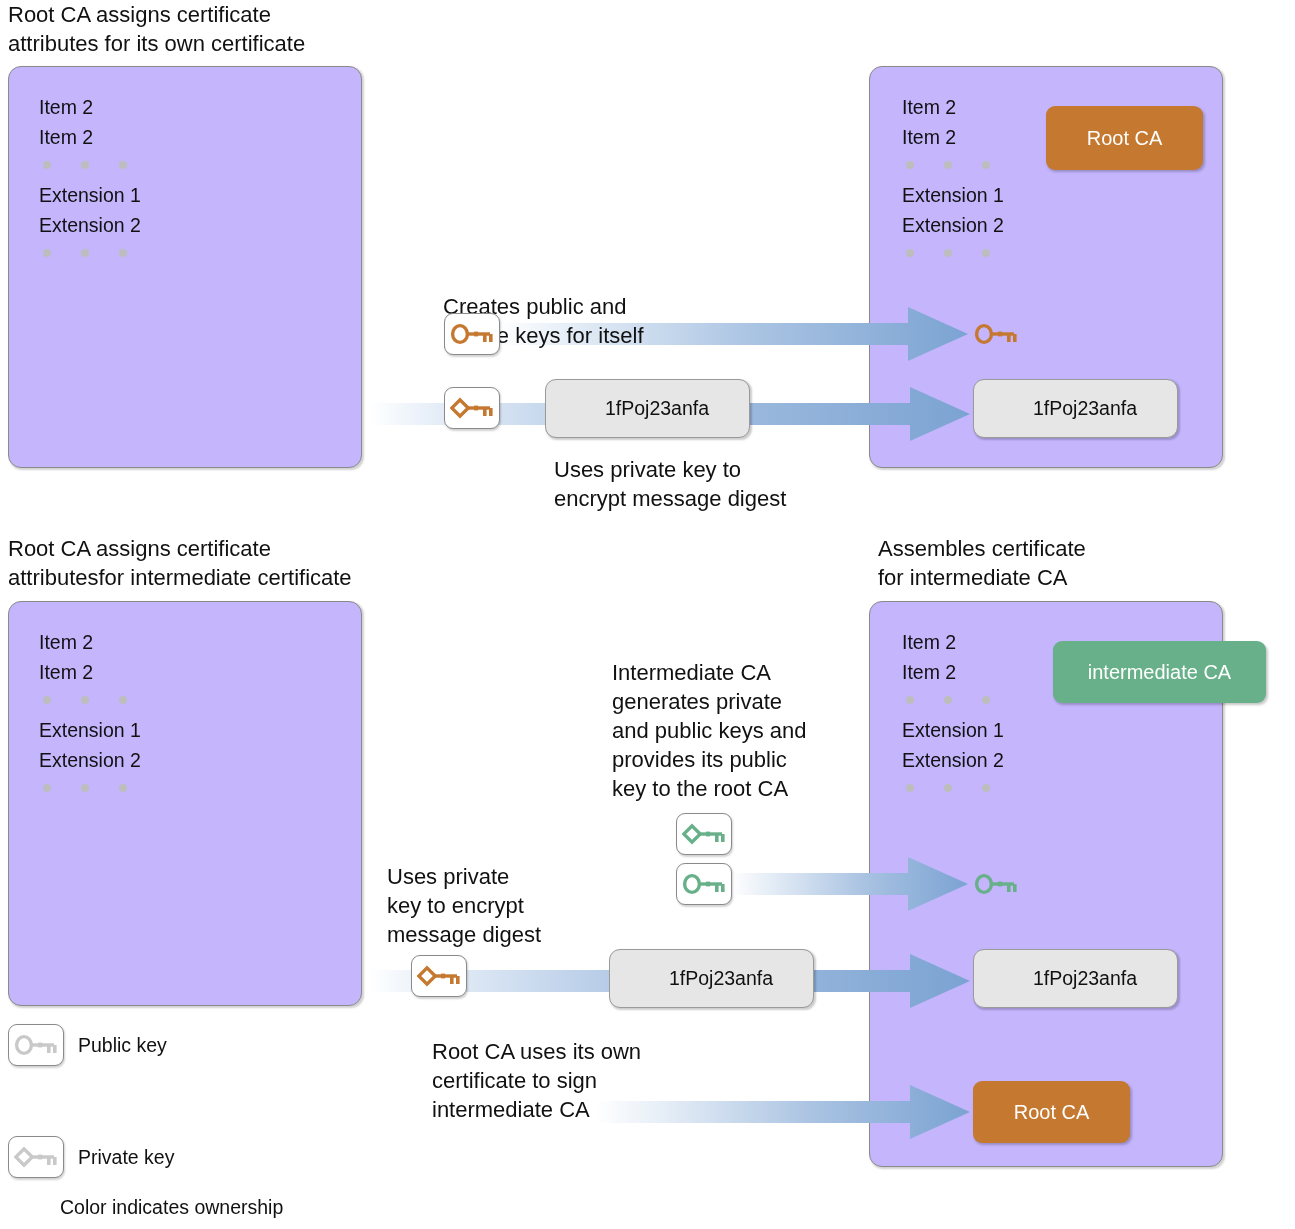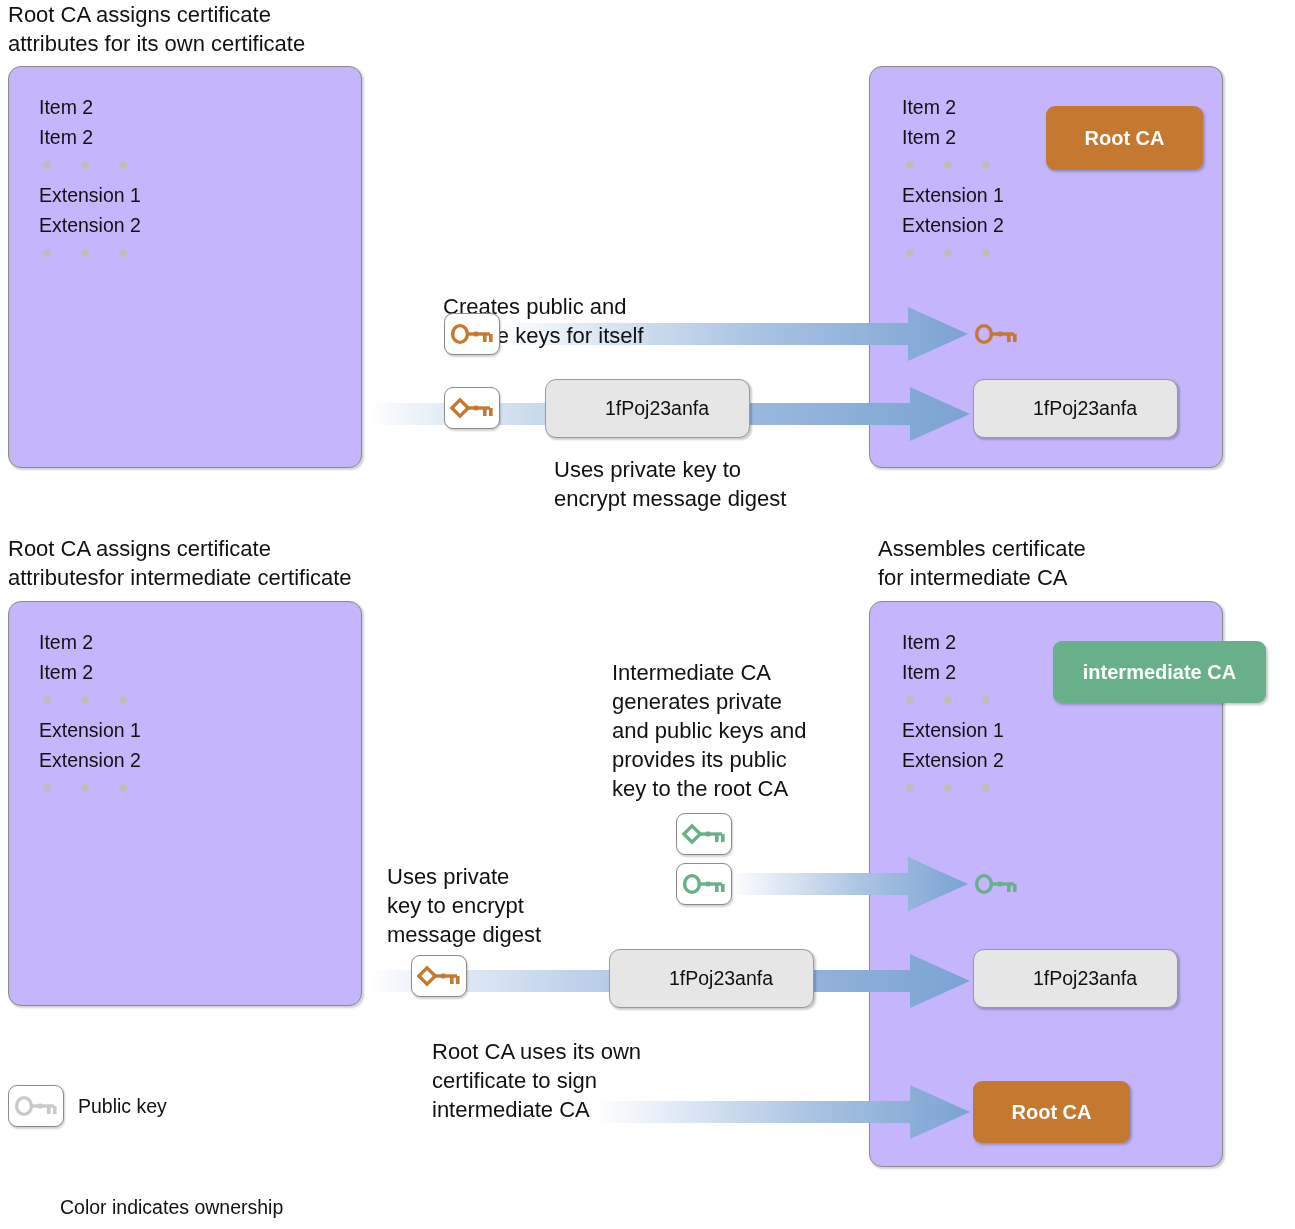--- a/index.html
+++ b/index.html
@@ -42,21 +42,21 @@
   .dots { display:flex; gap:30px; padding:9px 0 11px 4px; }
   .dots span {
     width:8px; height:8px; border-radius:50%;
     background:#bdbdbd; display:block;
   }
 
   
   .owner-badge {
     border-radius:9px;
     color:#fff;
-    font-weight:bold;
+    font-weight:normal;
     font-size:20px;
     display:flex;
     align-items:center;
     justify-content:center;
     box-shadow:1.5px 2px 2.5px rgba(0,0,0,.22);
     white-space:nowrap;
   }
 
   
   .digest {
@@ -372,31 +372,45 @@
     <span>1fPoj23anfa</span>
   </div>
   <div class="abs digest" style="left:973px; top:949px; width:205px; height:59px;">
     <span>1fPoj23anfa</span>
   </div>
 
   <div class="abs owner-badge" style="left:973px; top:1081px; width:157px; height:62px; background:#C5782F;">
     <span>Root CA</span>
   </div>
 
-  <div class="abs legend-row" style="left:8px; top:1085px;">
+  <div class="abs legend-row" style="left:8px; top:1024px;">
     <div class="keychip" style="width:56px; height:42px;">
       <svg width="44" height="26" viewBox="0 0 44 26">
         <g fill="none" stroke="#c9c9c9" stroke-width="3.4">
           <ellipse cx="10" cy="13" rx="7.4" ry="8.4"></ellipse>
           <line x1="17.6" y1="13" x2="40" y2="13"></line>
         </g>
         <rect x="24" y="10.6" width="4.2" height="4.8" fill="#c9c9c9"></rect>
         <rect x="33" y="13" width="3.6" height="8" fill="#c9c9c9"></rect>
         <rect x="39" y="13" width="3.6" height="8" fill="#c9c9c9"></rect>
       </svg>
     </div>
     <span class="legend-label">Public key</span>
   </div>
 
+  <div class="abs legend-row" style="left:8px; top:1136px;">
+    <div class="keychip" style="width:56px; height:42px;">
+      <svg width="44" height="26" viewBox="0 0 44 26">
+        <g fill="none" stroke="#c9c9c9" stroke-width="3.4">
+          <rect x="4.2" y="7.2" width="11.6" height="11.6" transform="rotate(45 10 13)"></rect>
+          <line x1="18.2" y1="13" x2="40" y2="13"></line>
+        </g>
+        <rect x="24" y="10.6" width="4.2" height="4.8" fill="#c9c9c9"></rect>
+        <rect x="33" y="13" width="3.6" height="8" fill="#c9c9c9"></rect>
+        <rect x="39" y="13" width="3.6" height="8" fill="#c9c9c9"></rect>
+      </svg>
+    </div>
+    <span class="legend-label">Private key</span>
+  </div>
 
   <div class="abs legend-label" style="left:60px; top:1196px;">Color indicates ownership</div>
 
 </div>
 
 </body></html>

